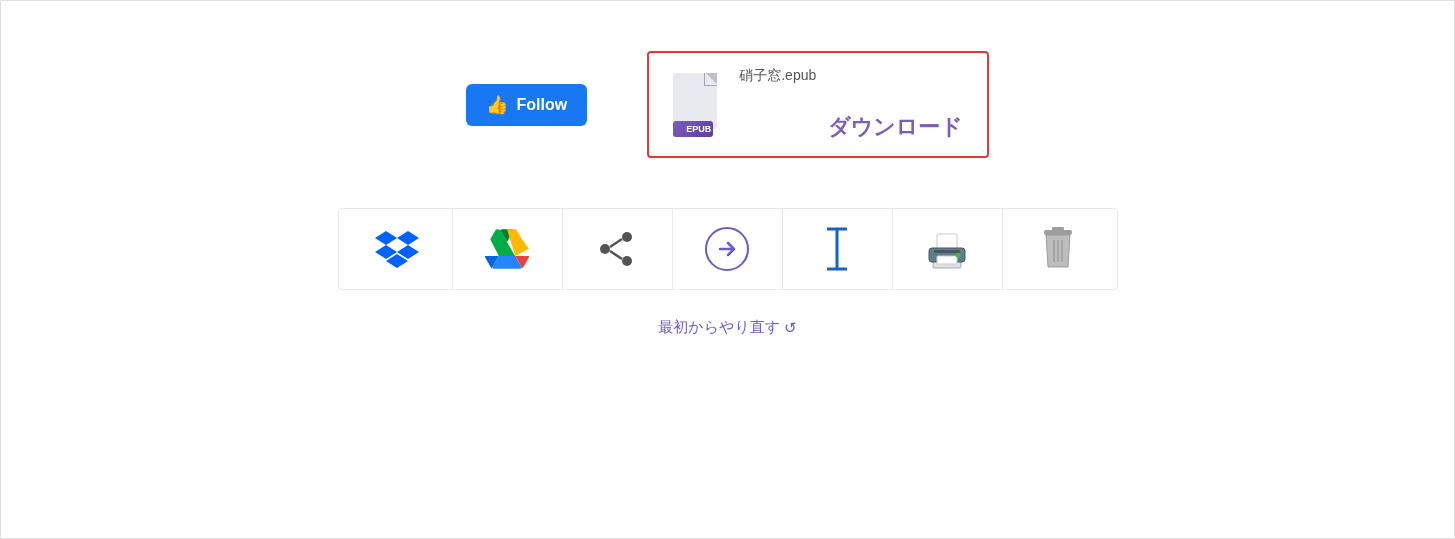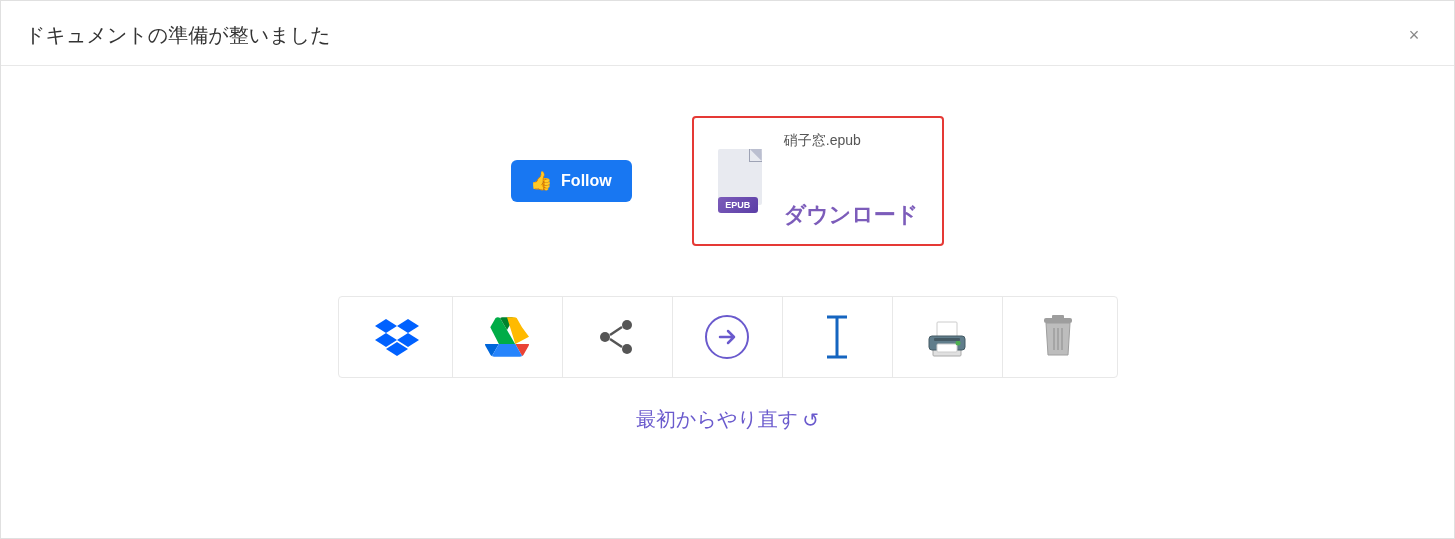--- a/index.html
+++ b/index.html
@@ -137,30 +137,30 @@
     }
 
     .epub-badge {
       position: absolute;
       bottom: 0;
       left: 0;
       background: linear-gradient(135deg, #7c5cba, #5b3ea6);
       color: #fff;
       font-size: 9px;
       font-weight: bold;
-      padding: 3px 7px;
+      padding: 3px 13px;
       border-radius: 3px;
       width: 40px;
       text-align: center;
     }
 
     .download-text {
       display: flex;
-      flex-direction: column;
-      gap: 5px;
+      flex-direction: row;
+      gap: 12px;
     }
 
     .filename {
       font-size: 14px;
       color: #555;
     }
 
     .download-label {
       font-size: 22px;
       font-weight: bold;
@@ -223,37 +223,33 @@
       align-items: center;
       justify-content: center;
       color: #6a5acd;
       font-size: 22px;
     }
 
     
     .reset-link {
       margin-top: 28px;
       color: #6a5acd;
-      font-size: 20px;
+      font-size: 15px;
       cursor: pointer;
       display: flex;
       align-items: center;
       gap: 4px;
       text-decoration: none;
     }
   </style>
 </head>
 <body>
 
 <div class="dialog">
 
-  <div class="dialog-header">
-    <span class="dialog-title">ドキュメントの準備が整いました</span>
-    <button class="close-btn">×</button>
-  </div>
 
   <div class="dialog-body">
 
     <div class="main-content">
 
       <button class="follow-btn">
         <span class="thumb-icon">👍</span>
         <span>Follow</span>
       </button>
 

